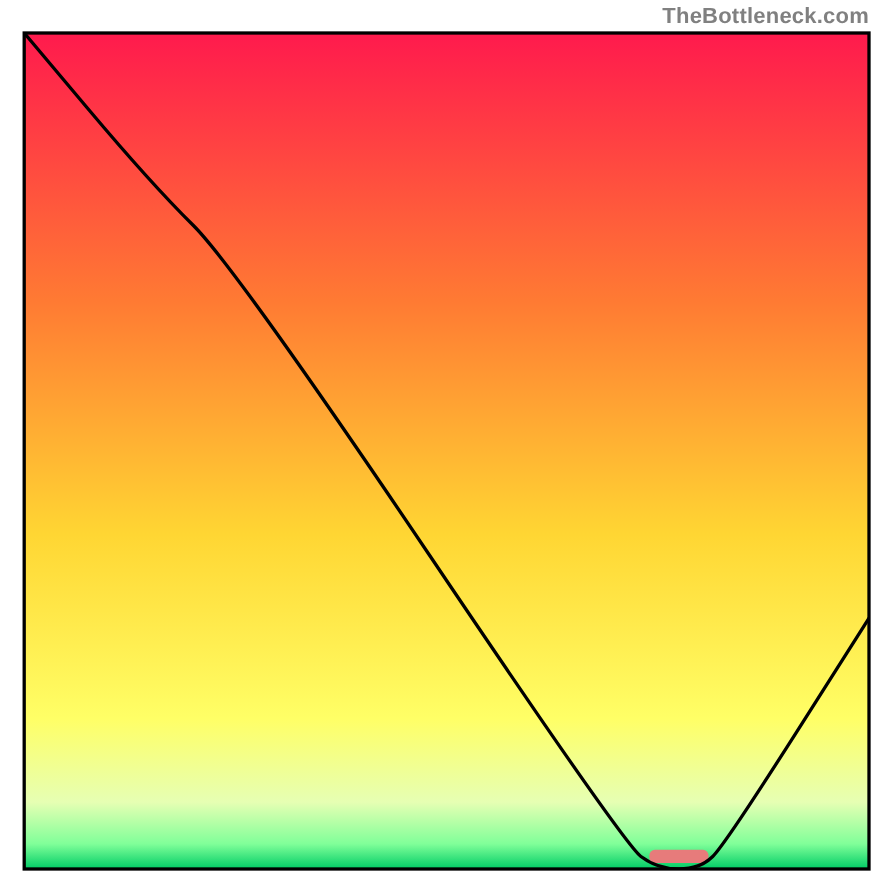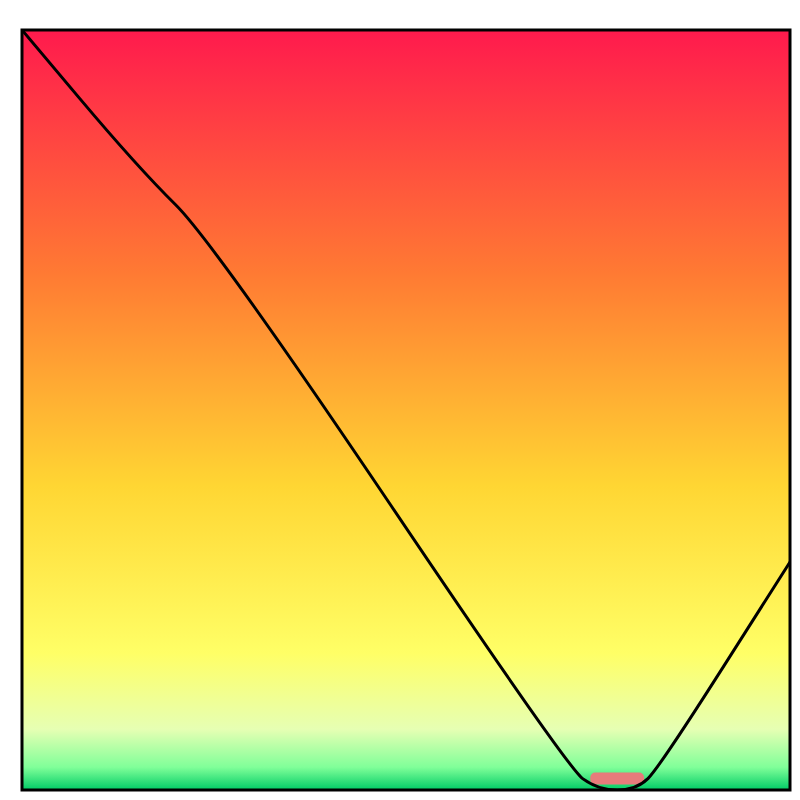--- a/index.html
+++ b/index.html
@@ -33,20 +33,21 @@
     width: 800px;
     height: 800px;
     display: block;
   }
 </style>
 </head>
 <body>
 
 <div class="chart-wrap">
 
+  <div class="attribution">TheBottleneck.com</div>
 
   <svg class="chart" viewBox="0 0 800 800">
     <defs>
       <linearGradient id="bgGrad" x1="0" y1="0" x2="0" y2="1">
           <stop offset="0%" stop-color="#ff1a4d"></stop>
           <stop offset="32%" stop-color="#ff7a33"></stop>
           <stop offset="60%" stop-color="#ffd633"></stop>
           <stop offset="82%" stop-color="#ffff66"></stop>
           <stop offset="92%" stop-color="#e6ffb3"></stop>
           <stop offset="97%" stop-color="#80ff99"></stop>

